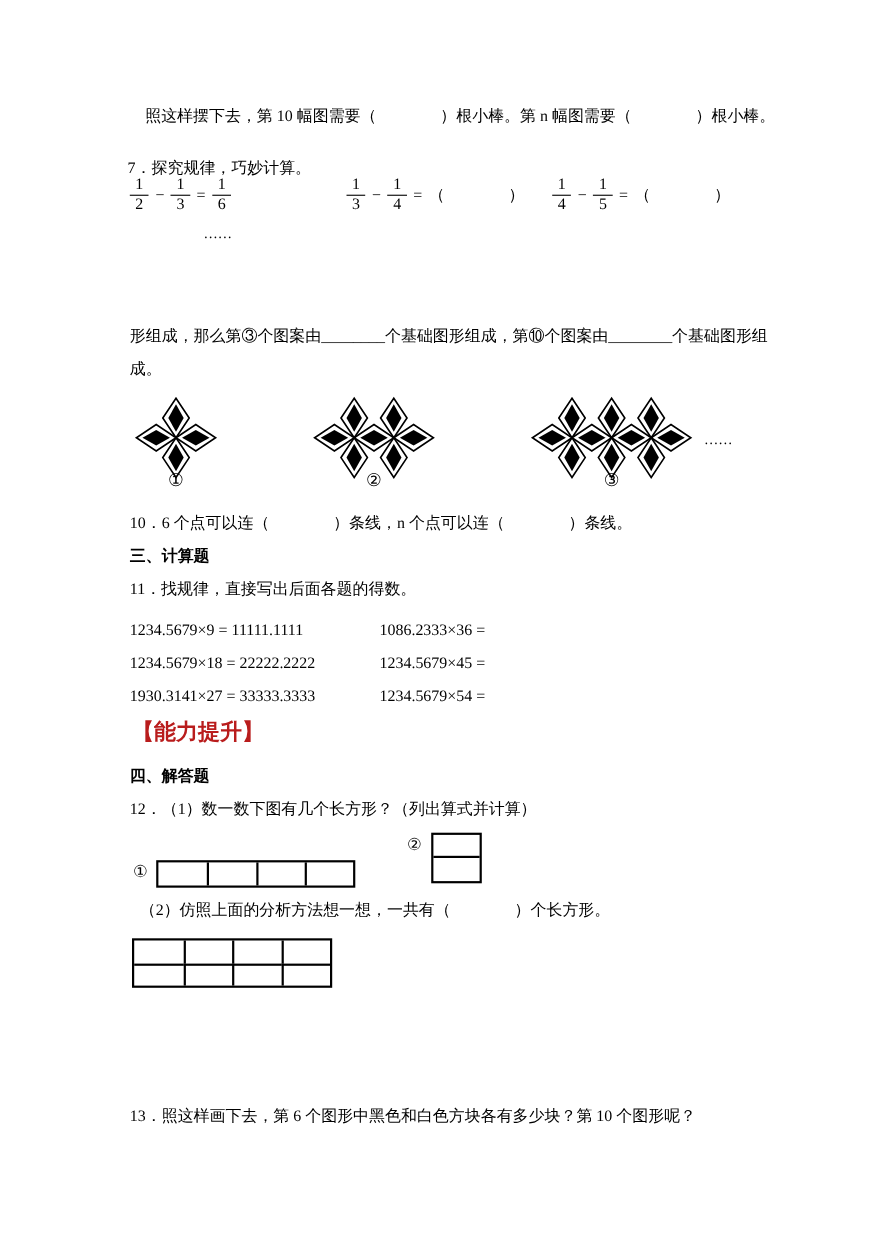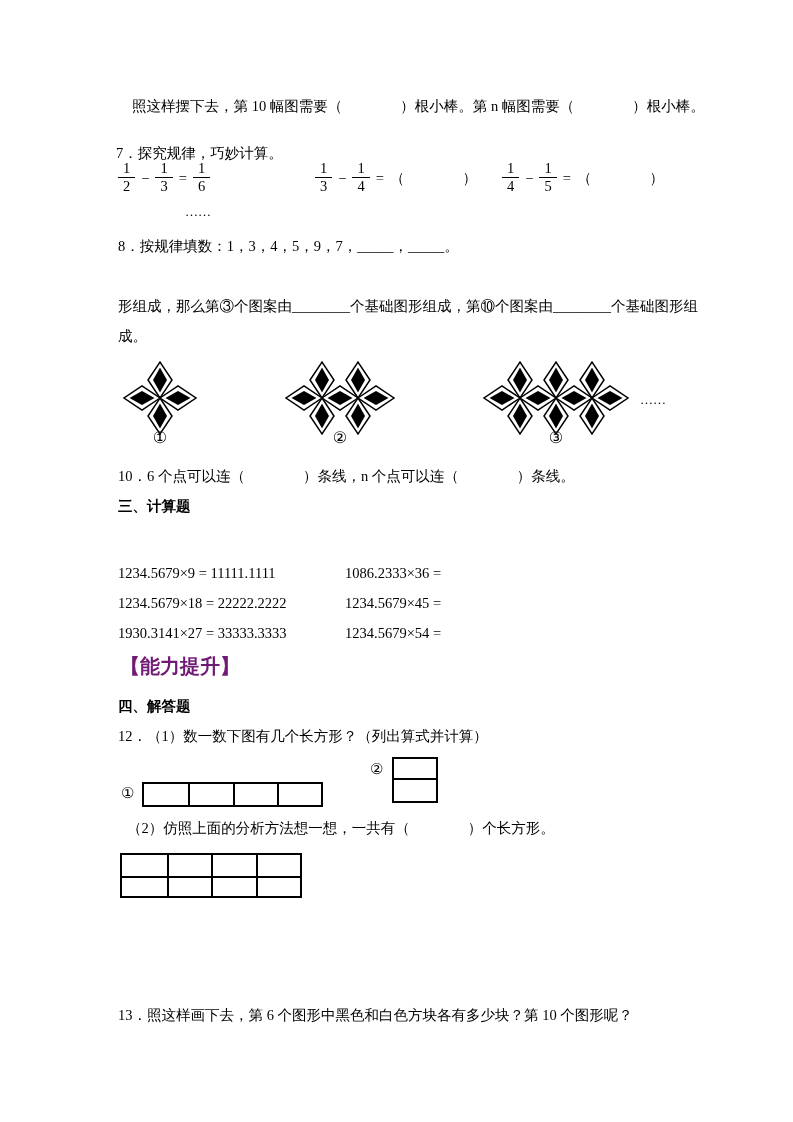--- a/index.html
+++ b/index.html
@@ -7,21 +7,21 @@
     position:relative;
     width:793px;height:1122px;
     background:#ffffff;
     font-family:"Liberation Serif","DejaVu Serif",serif;
     font-size:14.5px;color:#000;
     overflow:hidden;
   }
   .abs{position:absolute;white-space:nowrap;line-height:20px;}
   .bold{font-weight:bold;}
   .banner{
-    color:#701a75;font-weight:bold;font-size:20px;line-height:26px;
+    color:#b91c1c;font-weight:bold;font-size:20px;line-height:26px;
     font-family:"Liberation Sans","DejaVu Sans",sans-serif;
   }
   
   .fracrow{display:flex;align-items:center;gap:5px;}
   .frac{display:inline-block;text-align:center;}
   .frac .num{display:block;padding:0 5px;line-height:17px;}
   .frac .den{display:block;border-top:1px solid #000;padding:0 5px;line-height:17px;}
   .op{padding:0 1px;}
   
   .boxgrid{position:absolute;display:grid;border:2px solid #000;box-sizing:border-box;background:#fff;}
@@ -106,21 +106,20 @@
     <span class="frac">
         <span class="num">1</span>
         <span class="den">5</span>
       </span>
     <span class="op">=</span>
     <span>（　　　　）</span>
   </div>
 
   <div class="abs" style="left:185px;top:202px;font-size:13px;">……</div>
 
-  <div class="abs" style="left:118px;top:236px;">8．按规律填数：1，3，4，5，9，7，_____，_____。</div>
 
   <div class="abs" style="left:118px;top:296px;">形组成，那么第③个图案由________个基础图形组成，第⑩个图案由________个基础图形组</div>
   <div class="abs" style="left:118px;top:326px;">成。</div>
 
   <svg class="abs" style="left:122px;top:360px;" width="76" height="76" viewBox="-38 -38 76 76">
     <use href="#flw"></use>
   </svg>
   <svg class="abs" style="left:284px;top:360px;" width="112" height="76" viewBox="-56 -38 112 76">
     <use href="#flw" transform="translate(-18,0)"></use>
     <use href="#cap3" transform="translate(18,0)"></use>
@@ -133,20 +132,21 @@
   <div class="abs" style="left:640px;top:390px;font-size:13px;">……</div>
 
   <div class="figlabel" style="left:122px;top:429px;width:76px;">①</div>
   <div class="figlabel" style="left:284px;top:429px;width:112px;">②</div>
   <div class="figlabel" style="left:482px;top:429px;width:148px;">③</div>
 
   <div class="abs" style="left:118px;top:466px;">10．6 个点可以连（　　　　）条线，n 个点可以连（　　　　）条线。</div>
 
   <div class="abs bold" style="left:118px;top:496px;">三、计算题</div>
 
+  <div class="abs" style="left:118px;top:526px;">11．找规律，直接写出后面各题的得数。</div>
   <div class="abs" style="left:118px;top:563px;">1234.5679×9 = 11111.1111</div>
   <div class="abs" style="left:345px;top:563px;">1086.2333×36 =</div>
   <div class="abs" style="left:118px;top:593px;">1234.5679×18 = 22222.2222</div>
   <div class="abs" style="left:345px;top:593px;">1234.5679×45 =</div>
   <div class="abs" style="left:118px;top:623px;">1930.3141×27 = 33333.3333</div>
   <div class="abs" style="left:345px;top:623px;">1234.5679×54 =</div>
 
   <div class="abs banner" style="left:120px;top:653px;">【能力提升】</div>
 
   <div class="abs bold" style="left:118px;top:696px;">四、解答题</div>

